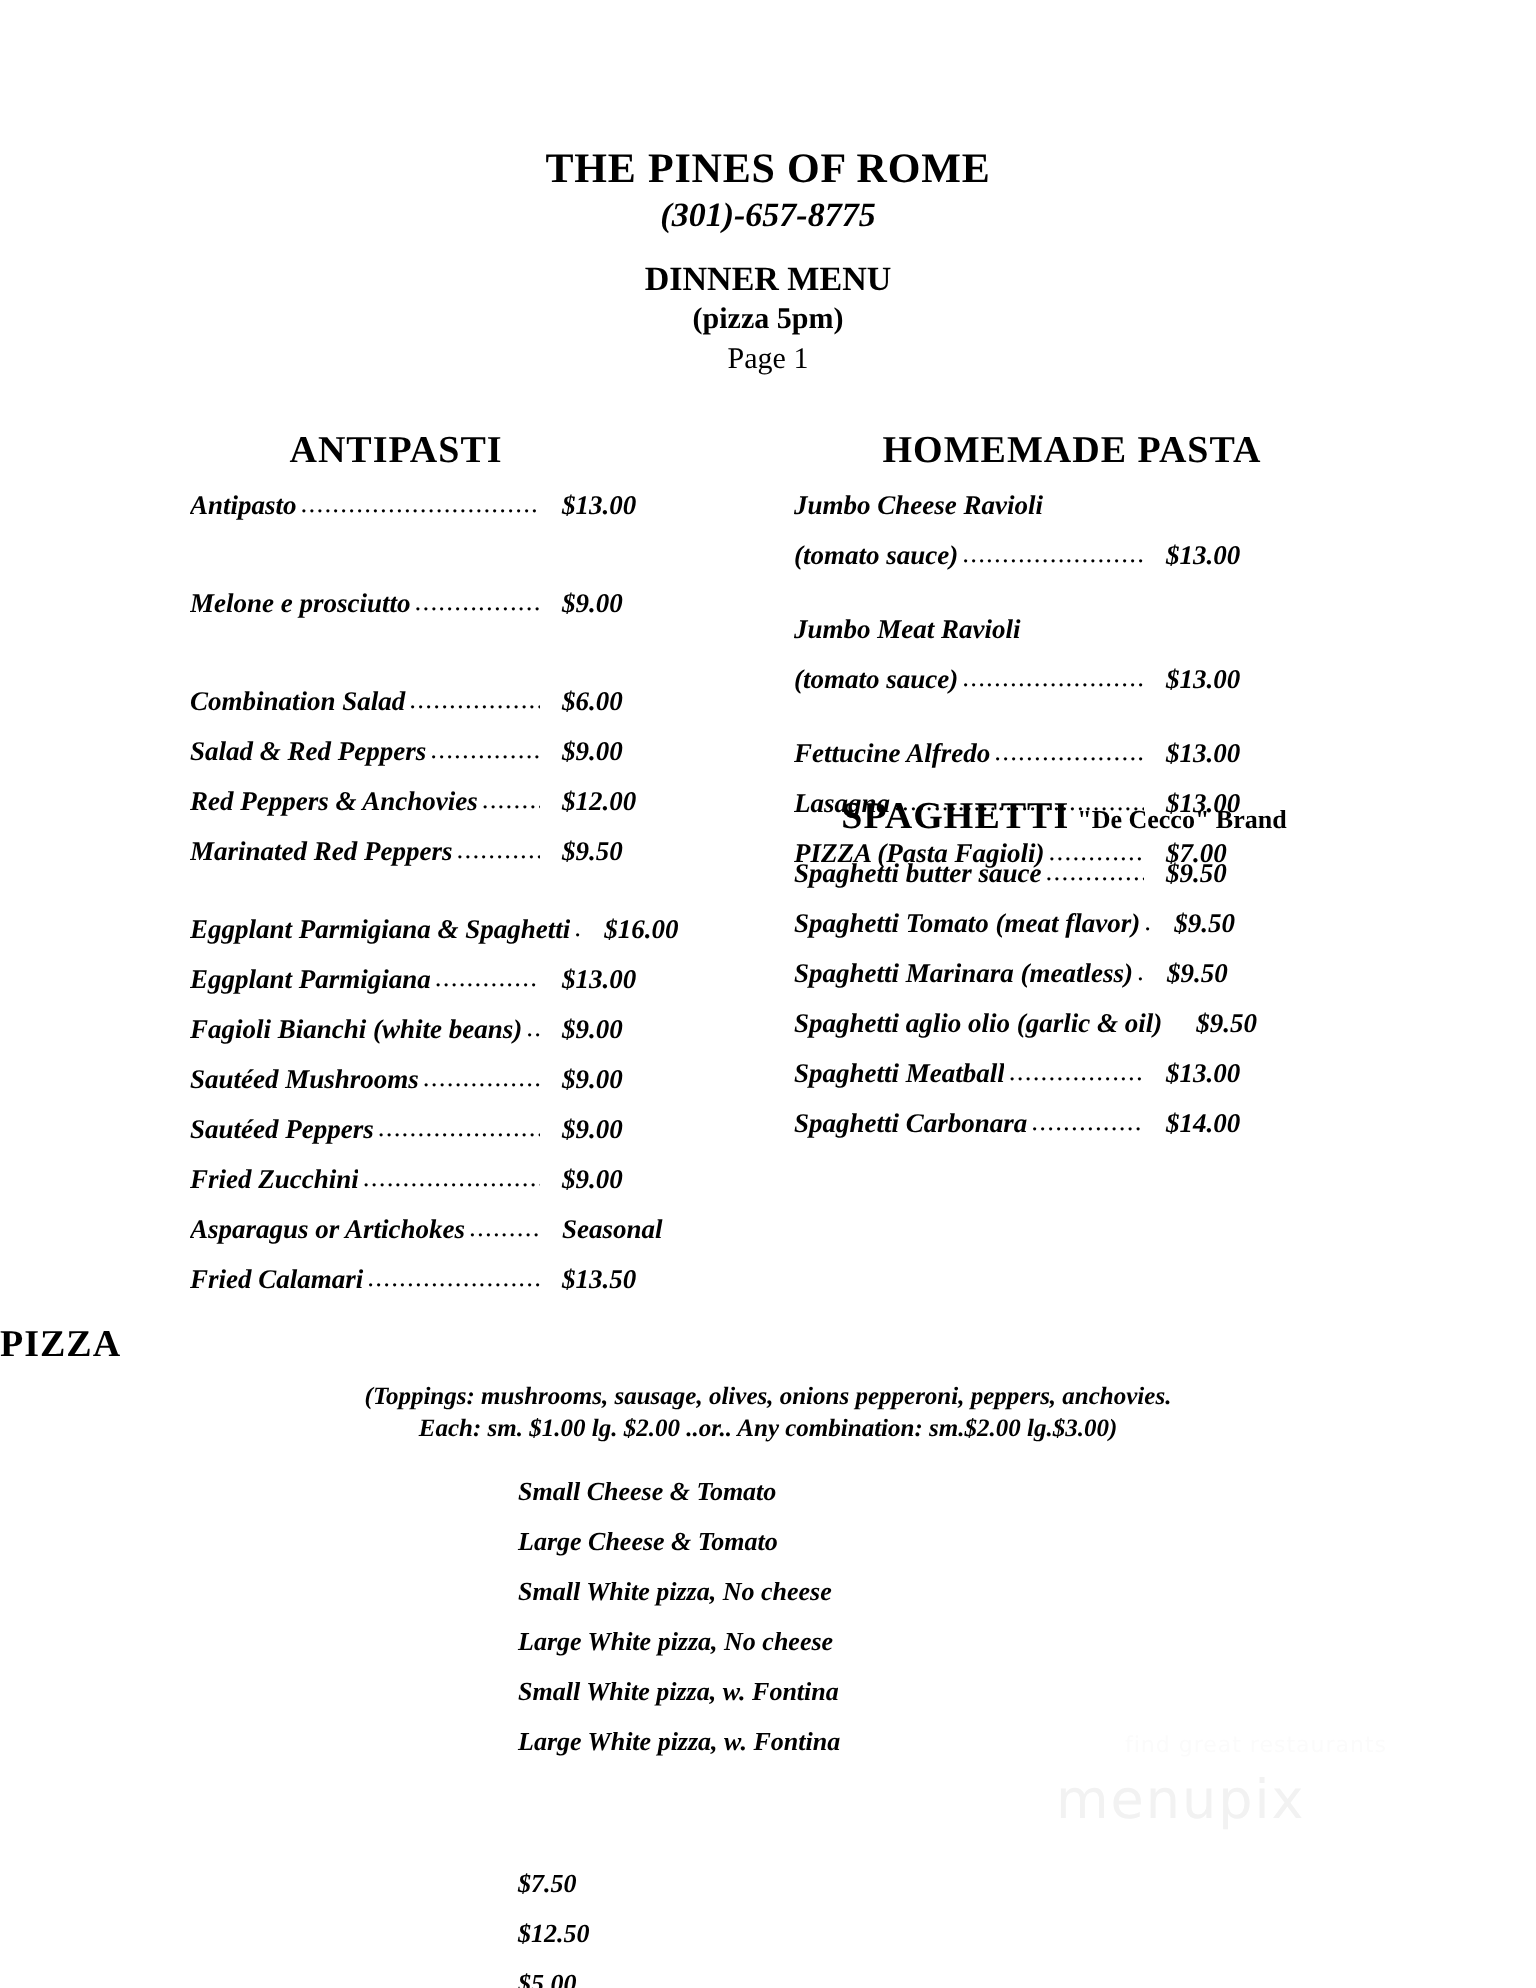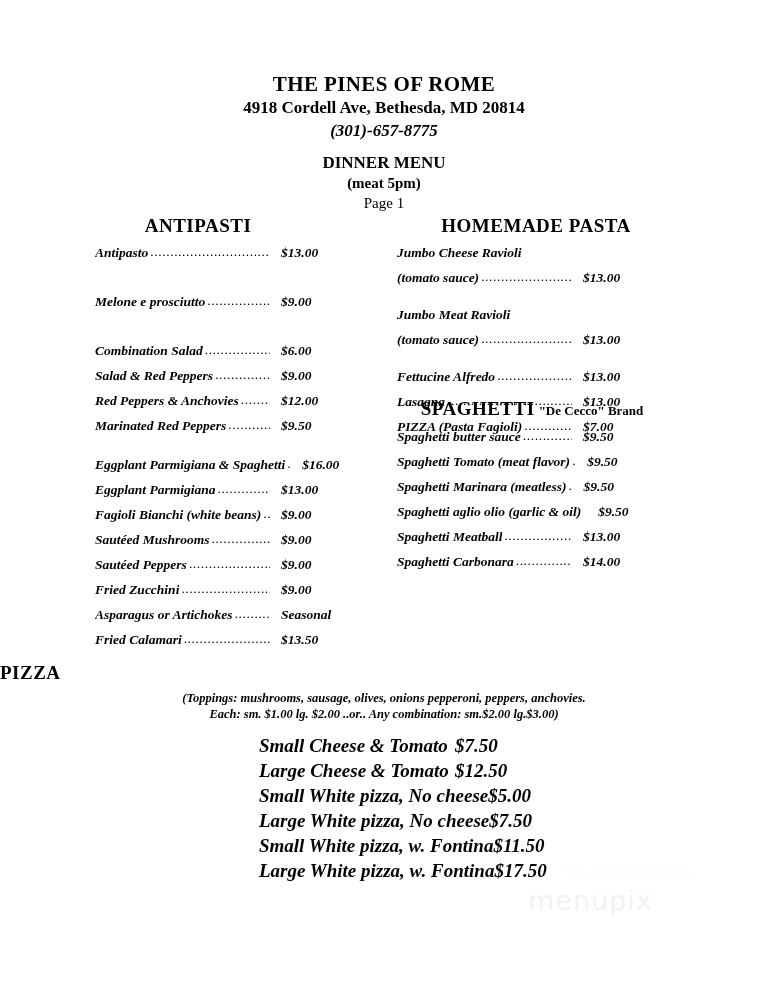--- a/index.html
+++ b/index.html
@@ -172,22 +172,23 @@
     left: 259px;
     width: 290px;
   }
   .pizza-row {
     display: flex;
     align-items: flex-start;
     height: 25px;
     line-height: 25px;
     font-style: italic;
     font-weight: bold;
-    font-size: 19px;
+    font-size: 13px;
     white-space: nowrap;
+    flex-direction: column;
   }
   .pizza-row .pname { flex: 0 0 196px; }
   .pizza-row .pprice { flex: 0 0 auto; }
 
   
   .watermark {
     position: absolute;
     top: 885px;
     left: 528px;
     font-family: "DejaVu Sans", sans-serif;
@@ -209,24 +210,23 @@
     user-select: none;
   }
 </style>
 </head>
 <body>
 
 <div class="page">
 
   <div class="header">
     <div class="restaurant-name">THE PINES OF ROME</div>
-    <div class="address">4918 Cordell Ave, Bethesda, MD 20814</div>
     <div class="phone">(301)-657-8775</div>
     <div class="menu-kind">DINNER MENU</div>
-    <div class="menu-time">(meat 5pm)</div>
+    <div class="menu-time">(pizza 5pm)</div>
     <div class="page-number">Page 1</div>
   </div>
 
   <div class="section-heading heading-antipasti">ANTIPASTI</div>
   <div class="section-heading heading-pasta">HOMEMADE PASTA</div>
   <div class="section-heading heading-spaghetti"><span>SPAGHETTI</span><span class="brand">"De Cecco" Brand</span></div>
   <div class="section-heading heading-pizza">PIZZA</div>
 
   <div class="col col-left">
     <div class="item">

